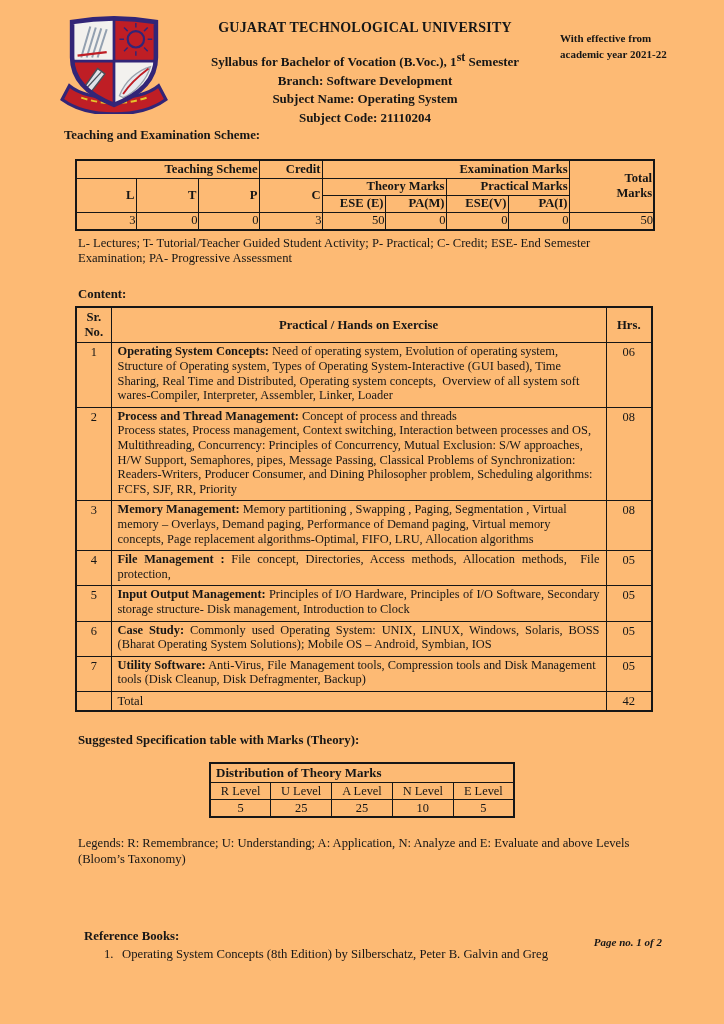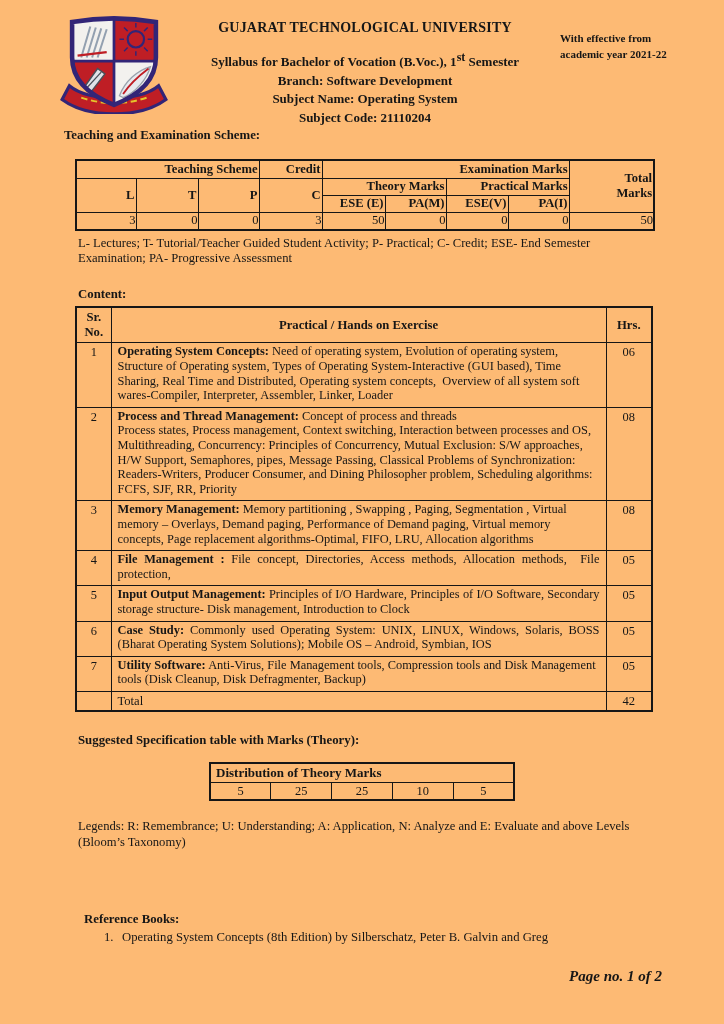--- a/index.html
+++ b/index.html
@@ -71,22 +71,22 @@
   .dist-table { margin:14px auto 0 auto; width:306px; table-layout:fixed; }
   .dist-table .d-title th { text-align:left; font-size:13px; padding:1px 5px; height:17px; }
   .dist-table td { text-align:center; font-size:12.4px; height:17px; }
 
   
   .refs { margin:61px 0 0 84px; }
   .refs .sec-heading { margin:0; }
   .ref-item { display:flex; margin:3px 0 0 20px; font-size:12.7px; }
   .ref-num { width:18px; flex:none; }
   .page-num {
-    position:absolute; top:968px; right:62px;
-    font-size:15px; font-weight:bold; font-style:italic;margin-left:19px;
+    position:absolute; top:936px; right:62px;
+    font-size:11px; font-weight:bold; font-style:italic;margin-left:19px;
   }
 </style>
 </head>
 <body>
 
 <div class="page">
 
   <div class="hdr">
 
     <svg class="logo" viewBox="0 0 120 112" aria-hidden="true">
@@ -258,20 +258,27 @@
     </table>
 
   <div class="sec-heading h-spec">Suggested Specification table with Marks (Theory):</div>
 
   <table class="dist-table">
     <tbody>
         <tr class="d-title">
       <th colspan="5">Distribution of Theory Marks</th>
     </tr>
     <tr>
+      <td>R Level</td>
+      <td>U Level</td>
+      <td>A Level</td>
+      <td>N Level</td>
+      <td>E Level</td>
+    </tr>
+    <tr>
       <td>5</td>
       <td>25</td>
       <td>25</td>
       <td>10</td>
       <td>5</td>
     </tr>
   </tbody>
     </table>
 
   <p class="legends">Legends: R: Remembrance; U: Understanding; A: Application, N: Analyze and E: Evaluate and above Levels (Bloom’s Taxonomy)</p>

